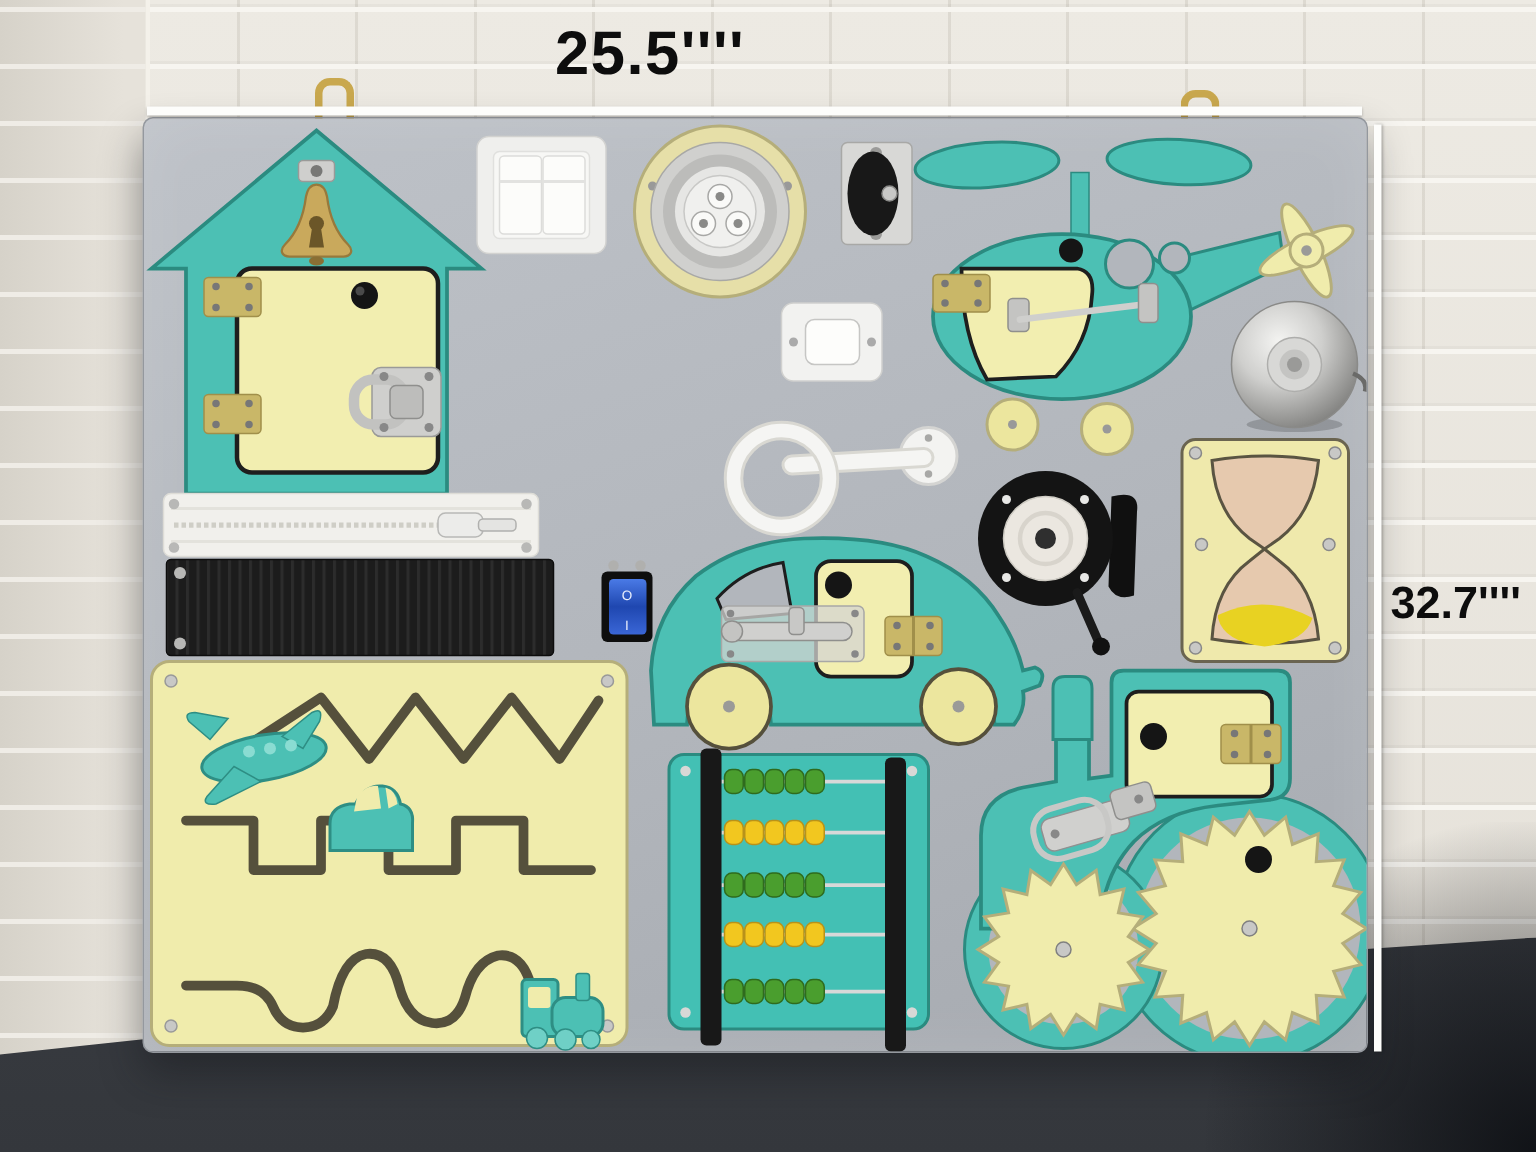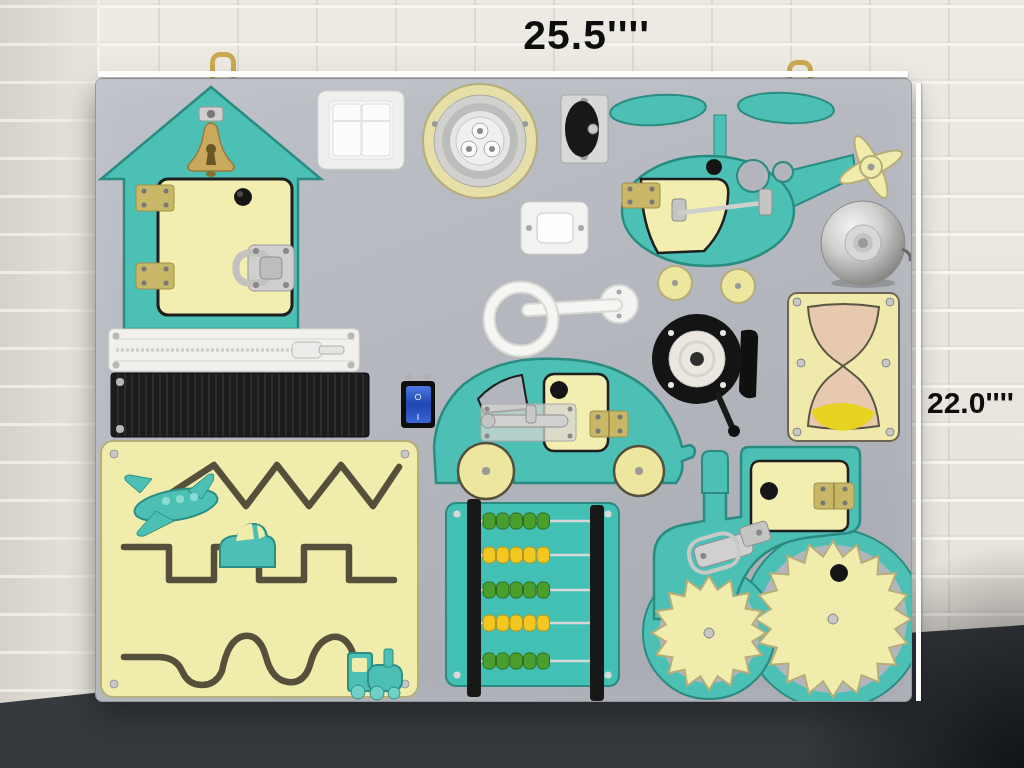--- a/index.html
+++ b/index.html
@@ -33,21 +33,21 @@
   .board{position:absolute;left:95px;top:78px;width:815px;height:622px;
     background:linear-gradient(160deg,#bec2c8 0%,#b2b6bc 55%,#a6aab0 100%);
     border:1px solid #94989e;border-radius:7px;
     box-shadow:0 14px 28px rgba(20,22,26,0.45),inset 0 0 40px rgba(255,255,255,0.12);}
   .board svg{position:absolute;inset:0;}
   
   .measure-top{position:absolute;left:98px;top:71px;width:810px;height:6px;
     background:#fdfdfb;box-shadow:0 1px 2px rgba(0,0,0,0.25);}
   .measure-right{position:absolute;left:916px;top:83px;width:5px;height:618px;
     background:#fdfdfb;box-shadow:1px 0 2px rgba(0,0,0,0.25);}
-  .label-width{position:absolute;left:370px;top:12px;width:280px;text-align:right;
+  .label-width{position:absolute;left:370px;top:12px;width:280px;text-align:left;
     font-size:41px;font-weight:800;color:#0d0d0d;letter-spacing:1px;}
   .label-height{position:absolute;left:927px;top:386px;width:97px;
     font-size:30px;font-weight:800;color:#0d0d0d;}
 </style>
 </head>
 <body>
 
 <div class="stage">
   <div class="wall"></div>
   <div class="side-wall"></div>
@@ -409,14 +409,14 @@
         <circle cx="606" cy="469" r="3" fill="#888"></circle>
             <circle cx="666" cy="462" r="3" fill="#888"></circle>
       </g>
     </g>
   </svg>
   </div>
 
   <div class="measure-top"></div>
   <div class="label-width">25.5''''</div>
   <div class="measure-right"></div>
-  <div class="label-height">22.0''''</div>
+  <div class="label-height">32.7''''</div>
 </div>
 
 </body></html>

